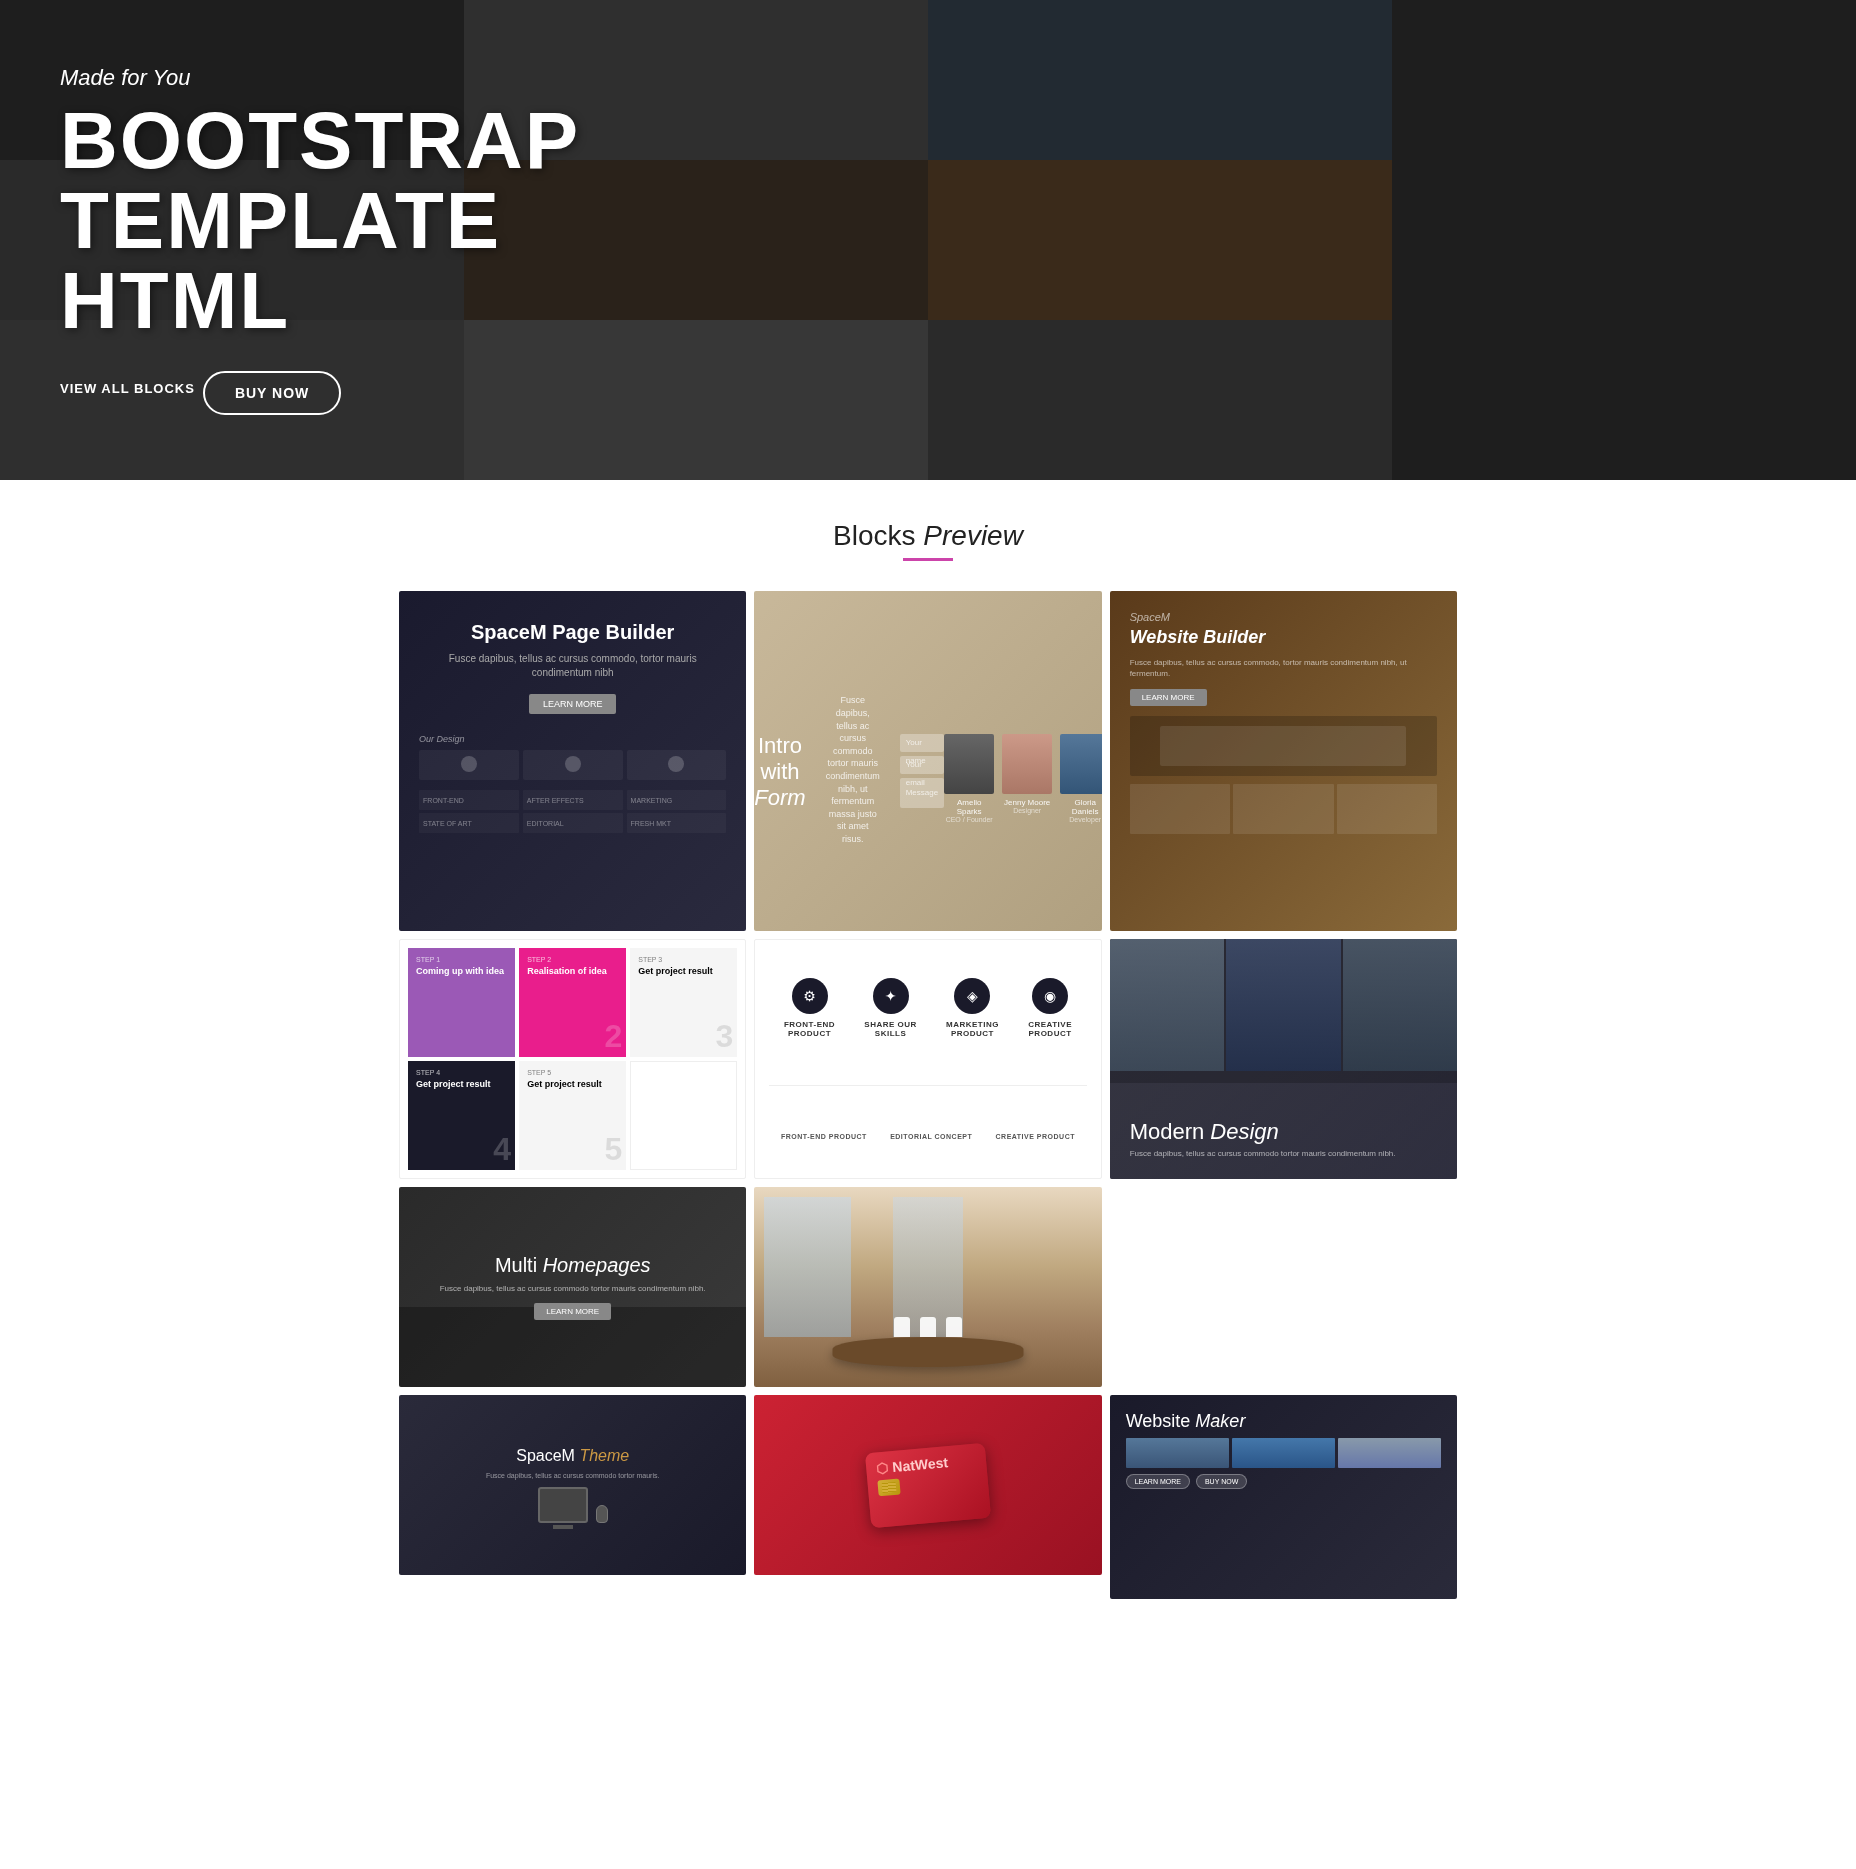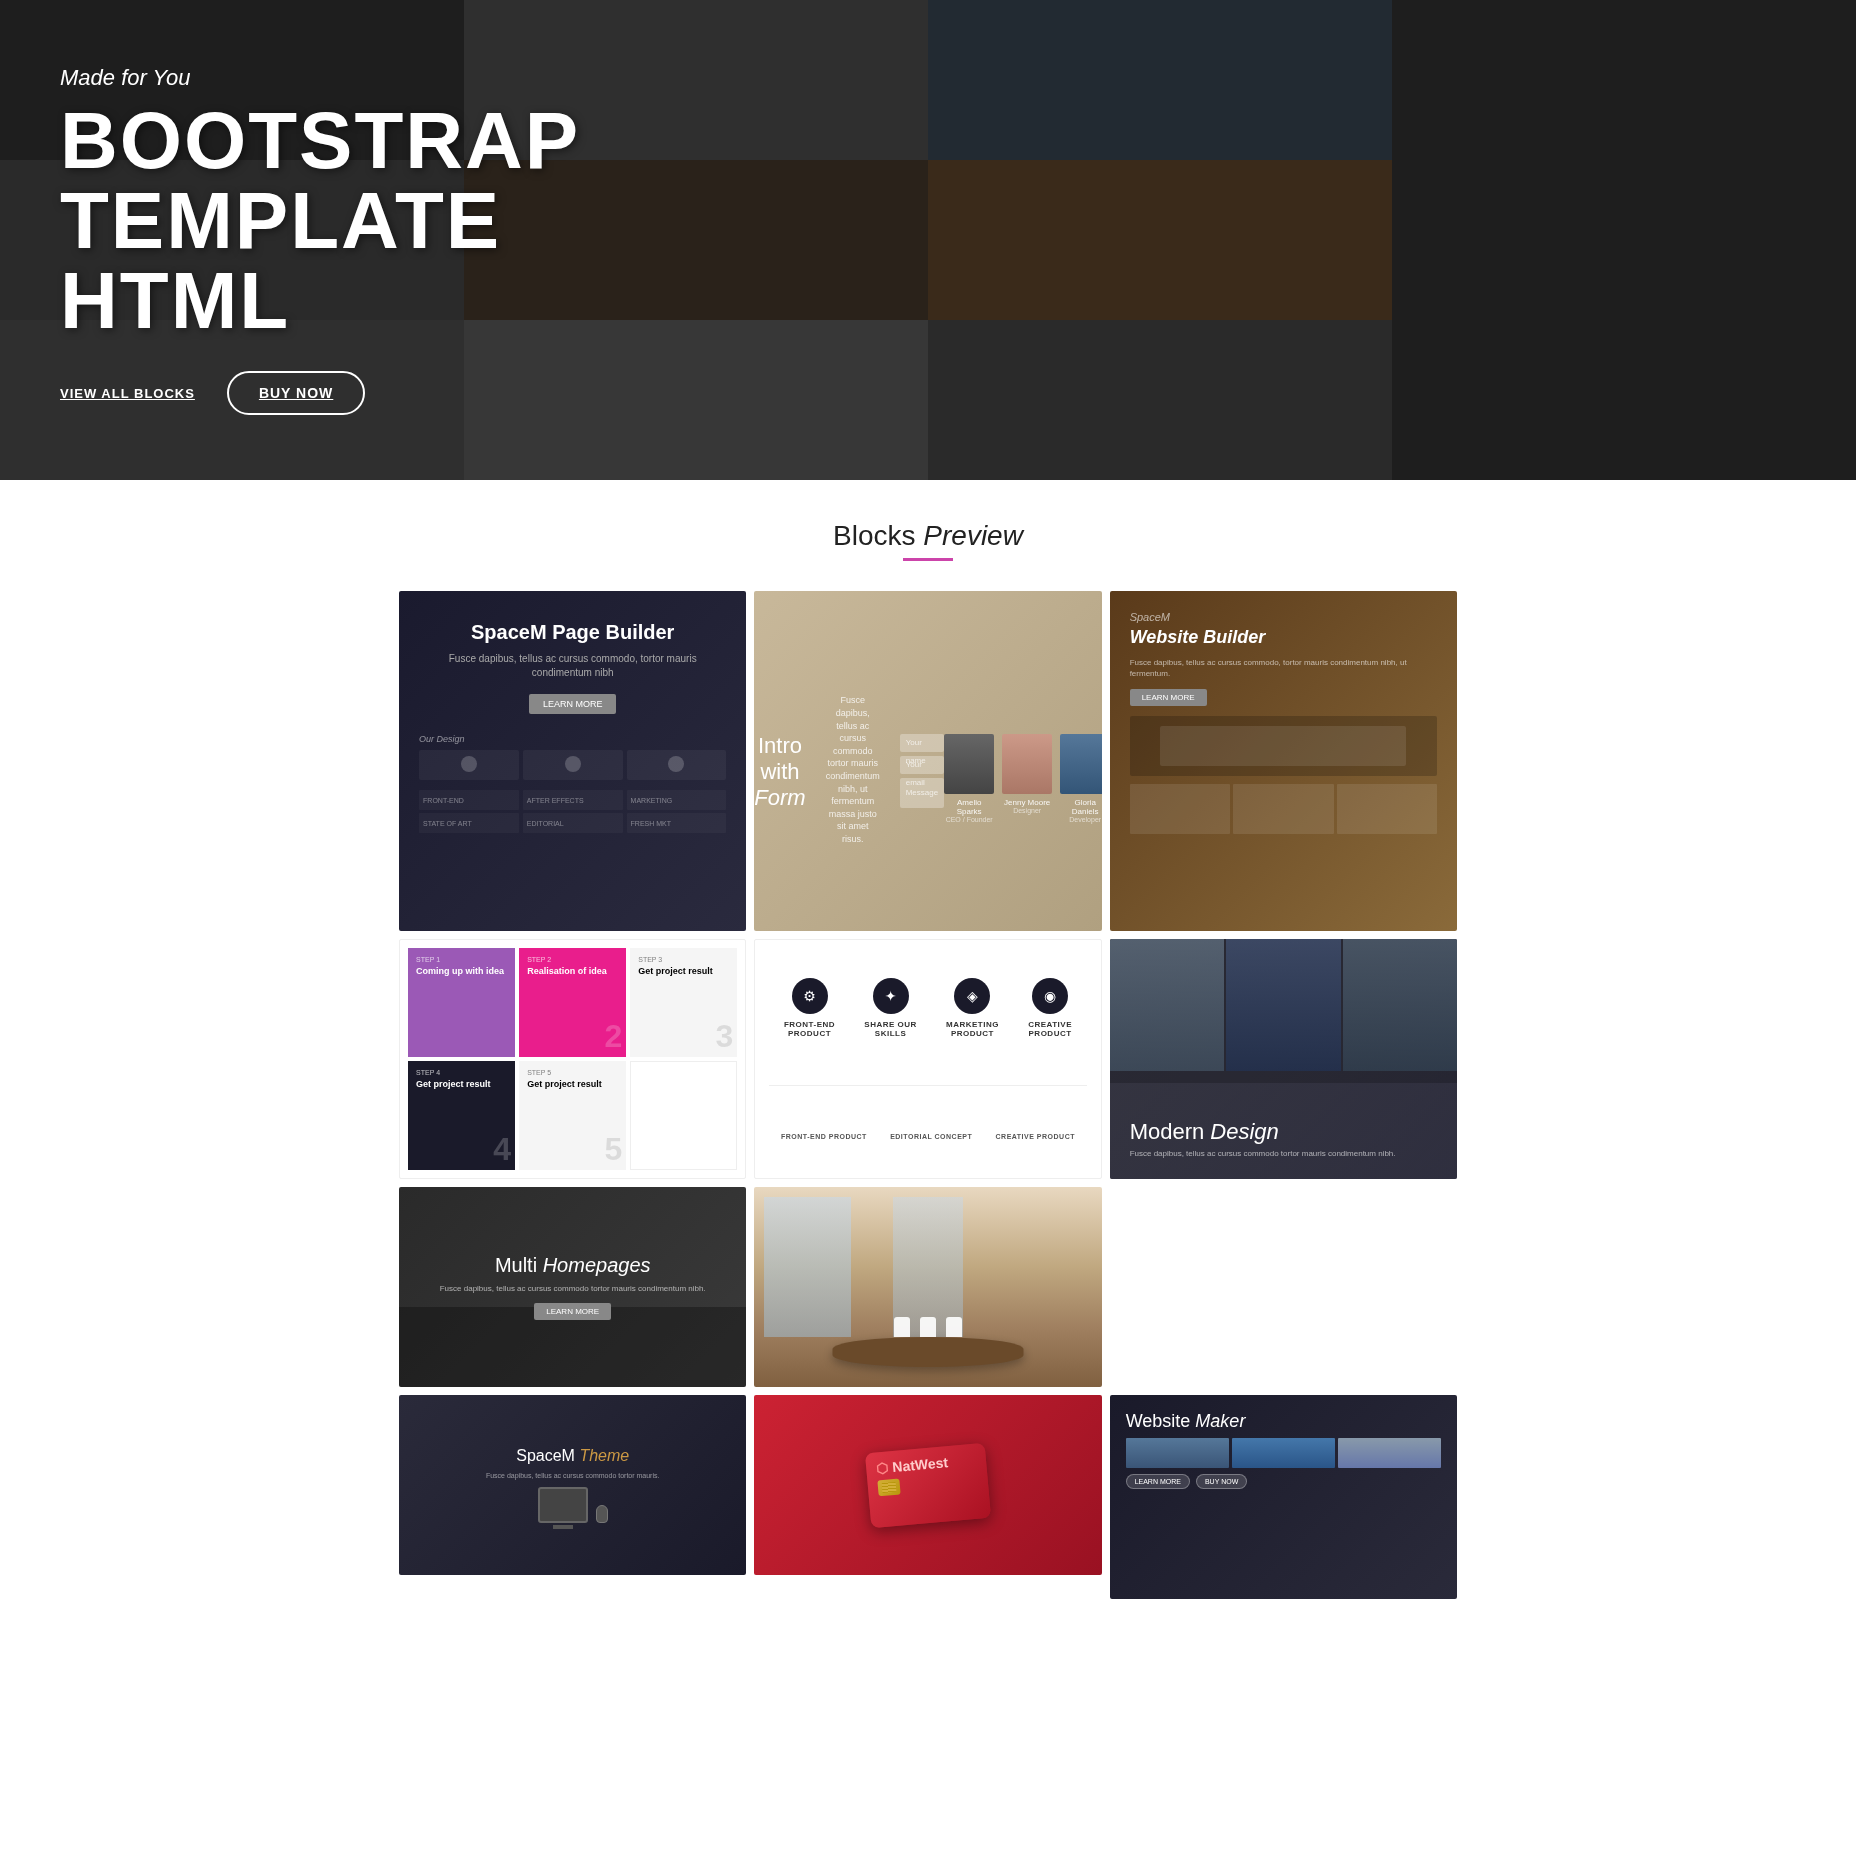--- a/index.html
+++ b/index.html
@@ -51,24 +51,23 @@
     .hero-title {
       font-size: 80px;
       font-weight: 900;
       line-height: 1.0;
       text-transform: uppercase;
       letter-spacing: 2px;
       text-shadow: 2px 2px 8px rgba(0,0,0,0.5);
     }
     .hero-buttons {
       display: flex;
-      gap: 32px;
+      gap: 8px;
       margin-top: 30px;
-      align-items: center;
-      text-decoration: underline;
+      align-items: flex-start;
     }
     .btn-view-all {
       background: transparent;
       border: none;
       color: #fff;
       font-size: 13px;
       font-weight: 700;
       letter-spacing: 1px;
       text-transform: uppercase;
       cursor: pointer;

